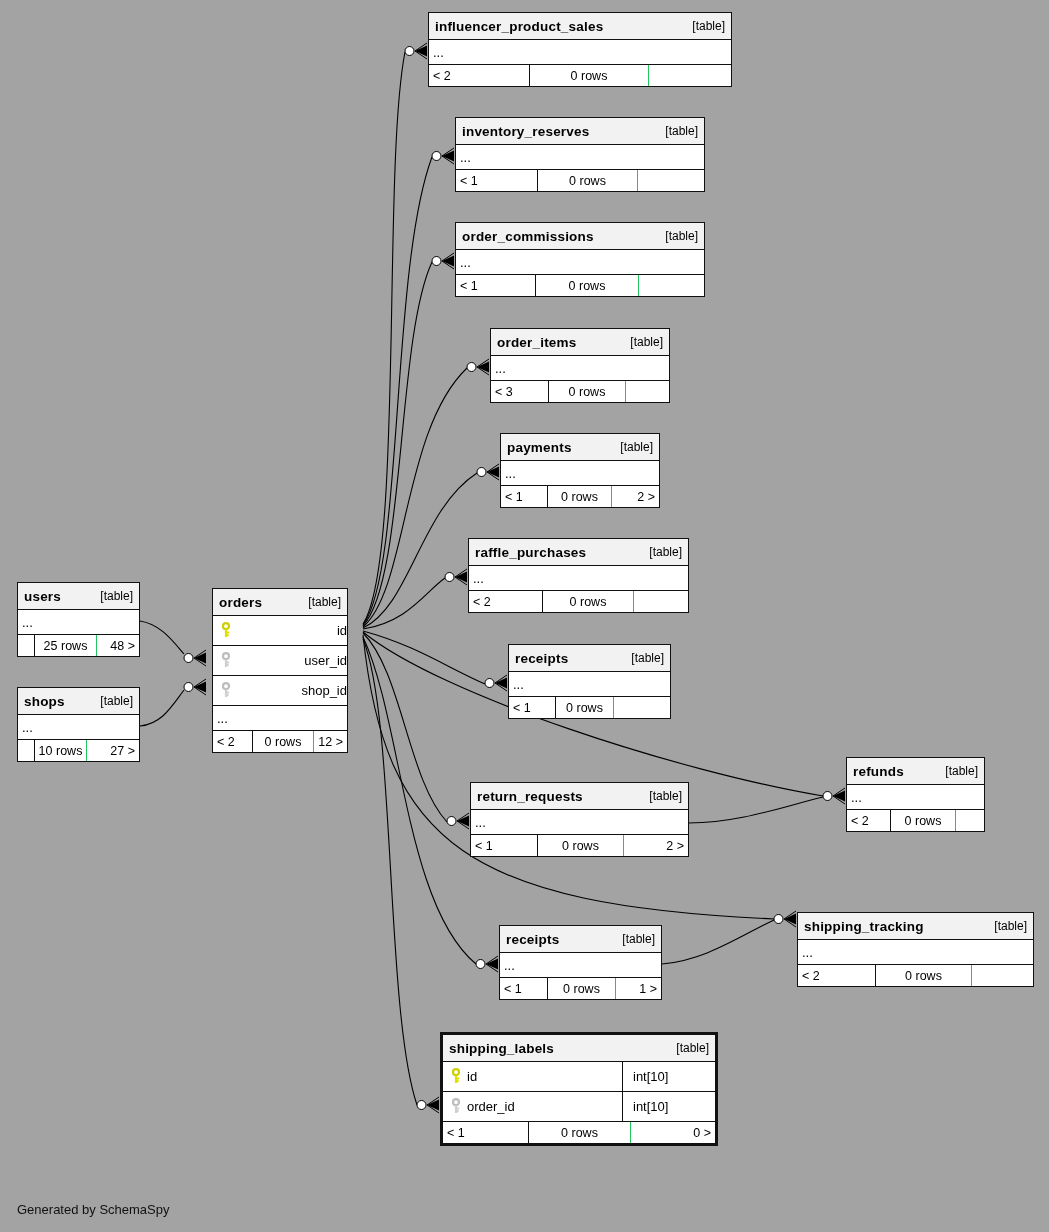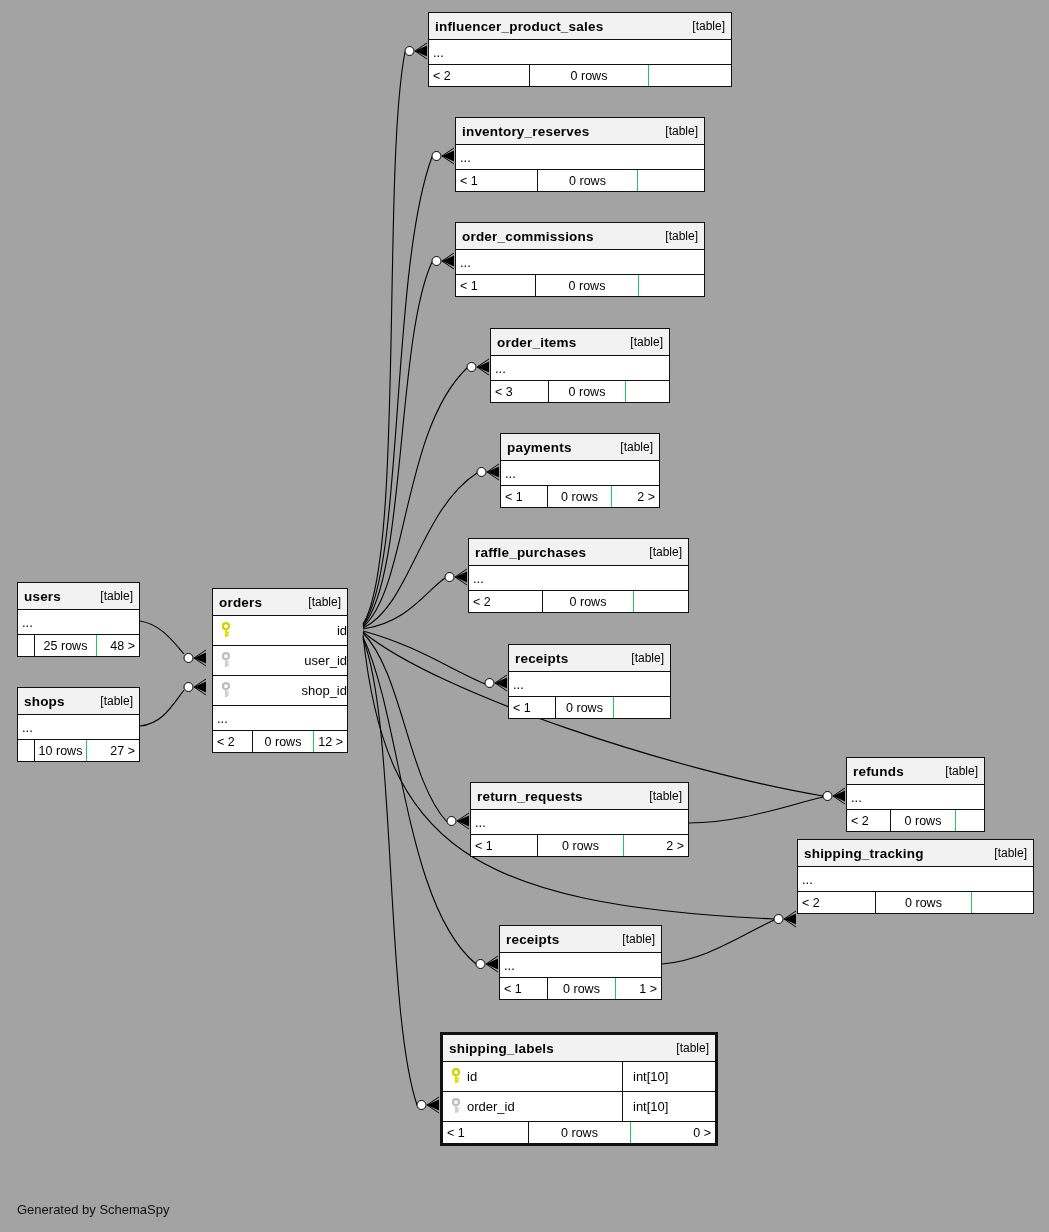--- a/index.html
+++ b/index.html
@@ -30,21 +30,21 @@
   #t-oc {left:455px;top:222px;width:250px}  #t-oc  .f1{width:79px} #t-oc  .f2{width:104px}
   #t-oi {left:490px;top:328px;width:180px}  #t-oi  .f1{width:57px} #t-oi  .f2{width:78px}
   #t-pay{left:500px;top:433px;width:160px}  #t-pay .f1{width:46px} #t-pay .f2{width:65px}
   #t-rp {left:468px;top:538px;width:221px}  #t-rp  .f1{width:73px} #t-rp  .f2{width:92px}
   #t-rc {left:508px;top:644px;width:163px}  #t-rc  .f1{width:46px} #t-rc  .f2{width:59px}
   #t-us {left:17px;top:582px;width:123px}   #t-us  .f1{width:16px} #t-us  .f2{width:63px}
   #t-sh {left:17px;top:687px;width:123px}   #t-sh  .f1{width:16px} #t-sh  .f2{width:53px}
   #t-or {left:212px;top:588px;width:136px}  #t-or  .f1{width:39px} #t-or  .f2{width:62px}
   #t-rf {left:846px;top:757px;width:139px}  #t-rf  .f1{width:43px} #t-rf  .f2{width:66px}
   #t-rr {left:470px;top:782px;width:219px}  #t-rr  .f1{width:66px} #t-rr  .f2{width:87px}
-  #t-st {left:797px;top:839px;width:237px}  #t-st  .f1{width:77px} #t-st  .f2{width:97px}
+  #t-st {left:797px;top:912px;width:237px}  #t-st  .f1{width:77px} #t-st  .f2{width:97px}
   #t-sm {left:499px;top:925px;width:163px}  #t-sm  .f1{width:47px} #t-sm  .f2{width:69px}
   #t-sl {left:440px;top:1032px;width:278px;border-width:3px;}
   #t-sl .f1{width:85px} #t-sl .f2{width:103px}
   .key-pk circle{stroke:#cfcf00}.key-pk path{stroke:#e0e000}
   .key-fk circle{stroke:#bdbdbd}.key-fk path{stroke:#cfcfcf}
   #note{position:absolute;left:17px;top:1202px;font-size:13px;color:#111;z-index:1;}
 </style>
 </head>
 <body>
 

